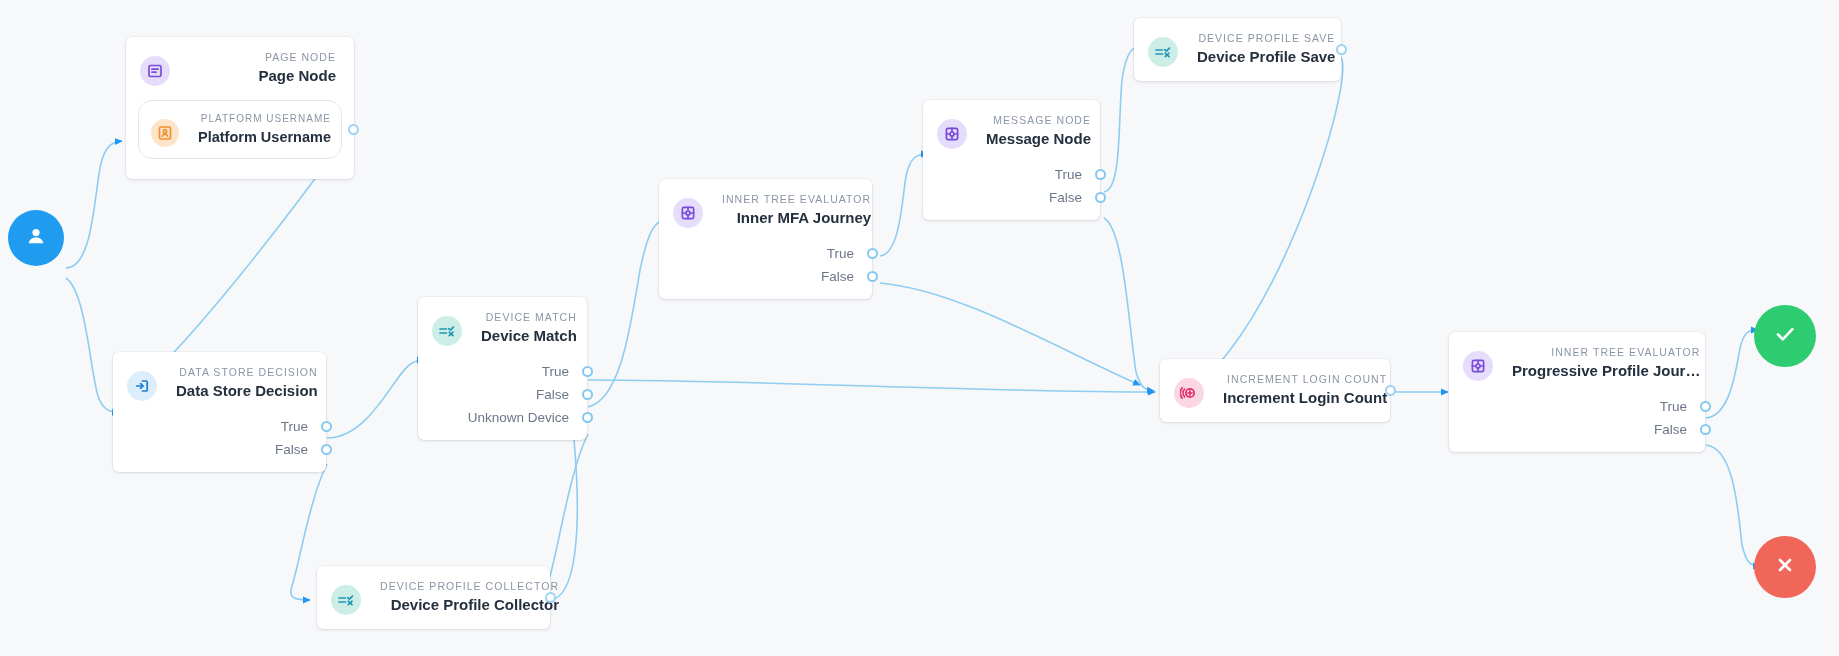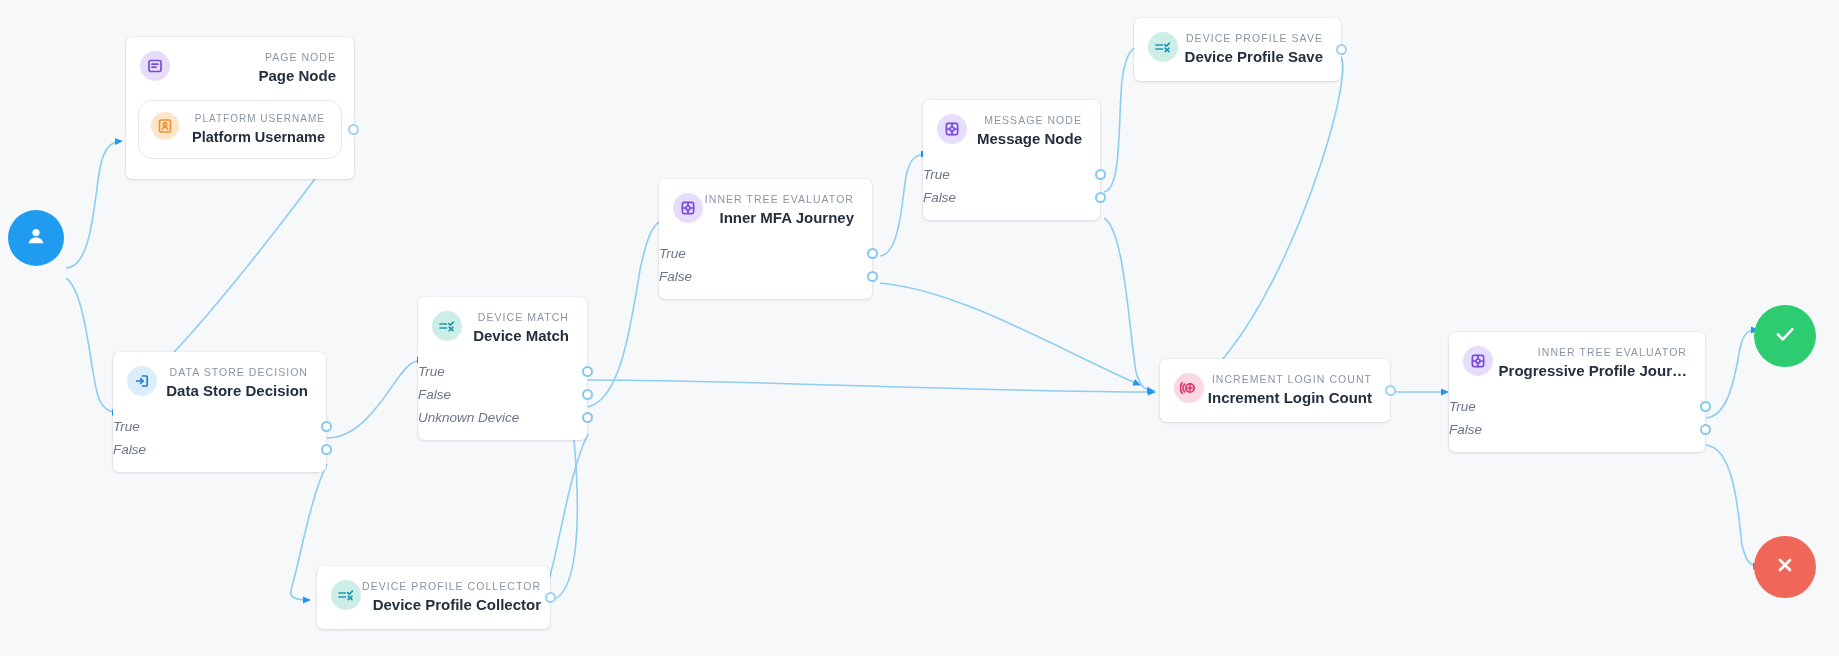--- a/index.html
+++ b/index.html
@@ -33,23 +33,23 @@
   
   .node {
     position: absolute;
     background: #ffffff;
     border-radius: 6px;
     box-shadow: 0 1px 3px rgba(30,42,60,.13), 0 0 0 .6px rgba(40,55,75,.06);
     box-sizing: border-box;
   }
   .node-head {
     display: flex;
-    align-items: flex-start;
+    align-items: flex-end;
     padding: 14px 18px 14px 14px;
-    gap: 1px;
+    gap: 19px;
   }
   .node-icon {
     width: 30px;
     height: 30px;
     min-width: 30px;
     border-radius: 50%;
     display: flex;
     align-items: center;
     justify-content: center;
   }
@@ -70,24 +70,24 @@
     line-height: 20px;
     margin-top: 2px;
     white-space: nowrap;
   }
 
   
   .ports { padding: 0 0 11px 0; }
   .port-row {
     display: flex;
     align-items: center;
+    justify-content: flex-end;
     height: 23px;
     position: relative;
     padding-right: 18px;
-    font-style: italic;
   }
   .port-label {
     font-size: 13.5px;
     color: #6b7688;
     line-height: 23px;
     white-space: nowrap;
   }
   .port-dot {
     position: absolute;
     right: -6px;

